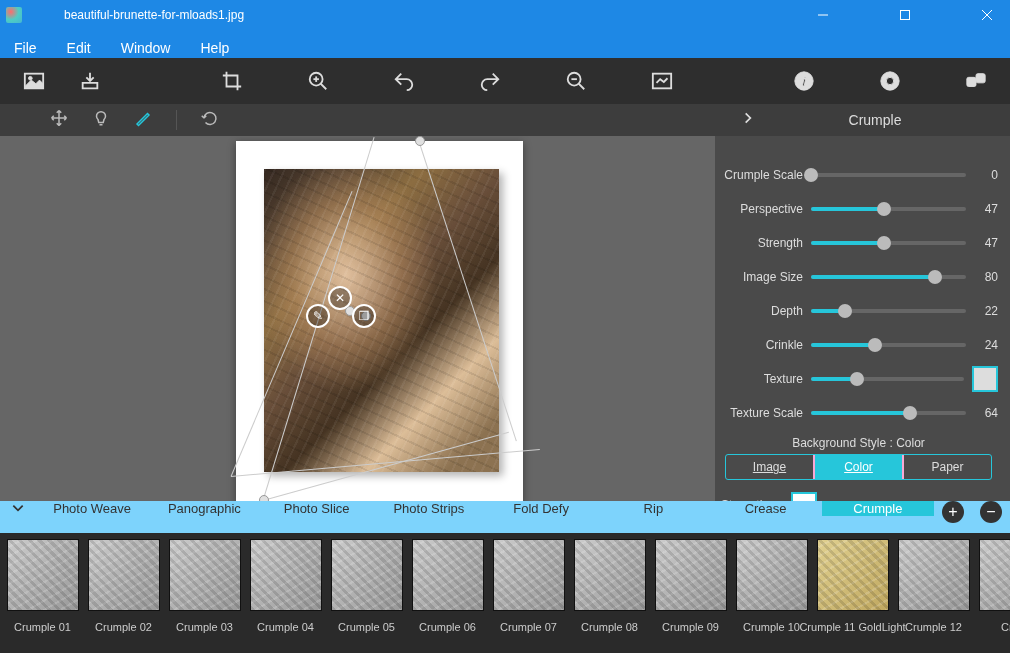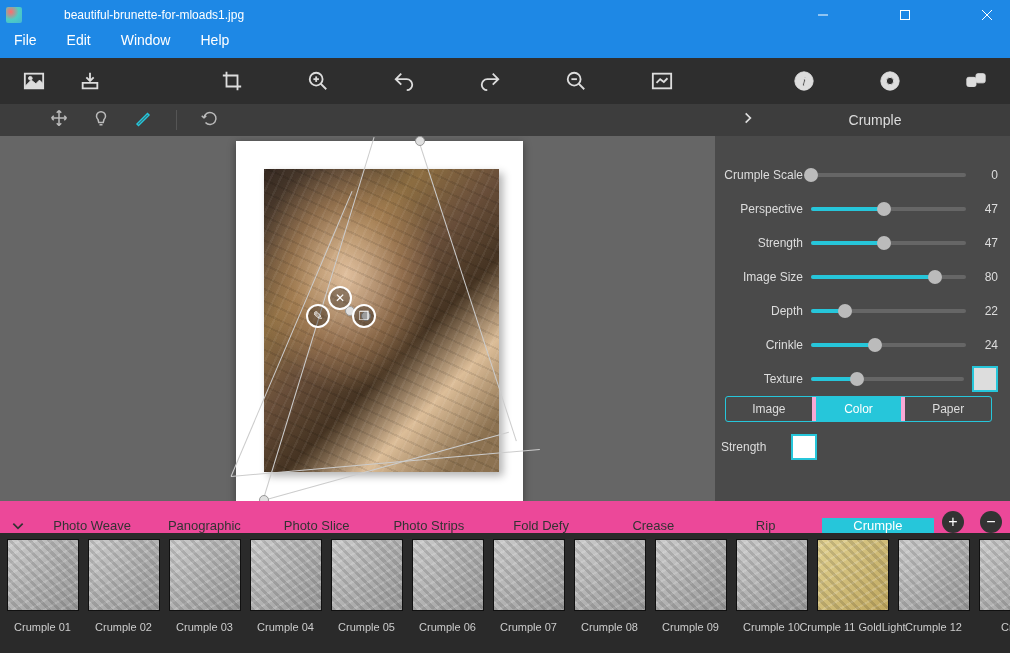--- a/index.html
+++ b/index.html
@@ -5,21 +5,21 @@
 * { box-sizing: border-box; margin: 0; padding: 0; font-family: "Segoe UI", Arial, sans-serif; }
 body { width: 1010px; height: 653px; background: #3d3d3d; overflow: hidden; display: flex; flex-direction: column; }
 
 
 .titlebar { height: 30px; background: #1e88e5; display: flex; align-items: center; color: #fff; font-size: 12px; gap: 36px; }
 .titlebar .appicon { width: 16px; height: 16px; margin: 0 6px; background: radial-gradient(circle at 30% 30%, #ff6b6b, #4ecdc4, #45b7d1); border-radius: 2px; }
 .titlebar .title { flex: 1; }
 .titlebar .winbtn { width: 46px; height: 30px; display: flex; align-items: center; justify-content: center; cursor: pointer; }
 
 
-.menubar { height: 28px; background: #1e88e5; display: flex; align-items: flex-start; padding: 0 8px; gap: 18px; color: #fff; font-size: 14px; }
+.menubar { height: 28px; background: #1e88e5; display: flex; align-items: flex-end; padding: 0 8px; gap: 18px; color: #fff; font-size: 14px; }
 .menubar span { cursor: pointer; padding: 2px 6px; }
 
 
 .toolbar { height: 46px; background: #2e2e2e; display: flex; align-items: center; padding: 0 20px; color: #ddd; }
 .toolbar .tbicon { width: 28px; height: 28px; margin-right: 28px; display: flex; align-items: center; justify-content: center; cursor: pointer; }
 .toolbar .tbicon svg { width: 22px; height: 22px; fill: #ddd; stroke: #ddd; }
 .toolbar .spacer { flex: 1; }
 .toolbar .group { display: flex; gap: 30px; }
 
 
@@ -48,26 +48,26 @@
 .prow .lbl { width: 84px; text-align: right; }
 .prow .track { flex: 1; height: 4px; background: #666; position: relative; border-radius: 2px; cursor: pointer; }
 .prow .fill { position: absolute; height: 4px; background: #26c6da; border-radius: 2px; }
 .prow .thumb { position: absolute; width: 14px; height: 14px; background: #bbb; border-radius: 50%; top: -5px; transform: translateX(-50%); }
 .prow .val { width: 24px; text-align: right; }
 .prow .swatch { width: 26px; height: 26px; border: 2px solid #26c6da; background: #ddd; }
 .bgstyle { text-align: center; font-size: 12px; margin: 6px 0 4px; }
 .seggrp { display: flex; border: 1px solid #26c6da; border-radius: 3px; overflow: hidden; margin: 0 6px 8px 6px; }
 .seggrp div { flex: 1; text-align: center; padding: 5px 0; font-size: 12px; cursor: pointer; }
 .seggrp div.active { background: #26c6da; color: #fff; }
-.seggrp div:not(:last-child) { border-right: 4px solid #f9a8d4; }
+.seggrp div:not(:last-child) { border-right: 2px solid #f9a8d4; text-decoration: underline; }
 .strengthrow { display: flex; align-items: center; gap: 8px; height: 34px; }
 .strengthrow .bgswatch { width: 26px; height: 26px; background: #fff; border: 2px solid #26c6da; }
 
 
-.cattabs { height: 32px; background: #ec4899; display: flex; align-items: flex-end; font-size: 13px; color: #333; }
+.cattabs { height: 32px; background: #7dd3fc; display: flex; align-items: flex-start; font-size: 13px; color: #333; }
 .cattabs .drop { width: 36px; display: flex; align-items: center; justify-content: center; cursor: pointer; }
 .cattabs .tab { flex: 1; display: flex; align-items: center; justify-content: center; cursor: pointer; }
 .cattabs .tab.active { background: #26c6da; color: #fff; }
 .cattabs .circlebtn { width: 38px; display: flex; align-items: center; justify-content: center; }
 .cattabs .circlebtn div { width: 22px; height: 22px; border-radius: 50%; background: #333; color: #fff; display: flex; align-items: center; justify-content: center; font-size: 16px; cursor: pointer; }
 
 
 .strip { height: 120px; background: #2a2a2a; padding: 6px 4px 0; overflow-x: auto; overflow-y: hidden; white-space: nowrap; }
 .strip::-webkit-scrollbar { height: 10px; }
 .strip::-webkit-scrollbar-thumb { background: #999; border-radius: 5px; }
@@ -275,21 +275,30 @@
           <div class="val">24</div>
         </div>
         <div class="prow">
           <div class="lbl">Texture</div>
           <div class="track">
             <div class="fill" style="width: 30%;"></div>
             <div class="thumb" style="left: 30%;"></div>
           </div>
           <div class="swatch"></div>
         </div>
-      </div>
+        <div class="prow">
+          <div class="lbl">Texture Scale</div>
+          <div class="track">
+            <div class="fill" style="width: 64%;"></div>
+            <div class="thumb" style="left: 64%;"></div>
+          </div>
+          <div class="val">64</div>
+        </div>
+      </div>
+    <div class="bgstyle">Background Style : Color</div>
     <div class="seggrp">
       <div>Image</div>
       <div class="active">Color</div>
       <div>Paper</div>
     </div>
     <div class="strengthrow">
       <div class="lbl" style="width:56px;text-align:left;padding-left:2px">Strength</div>
       <div class="track">
           <div class="fill" style="width:100%"></div>
           <div class="thumb" style="left:100%"></div>
@@ -305,22 +314,22 @@
       <svg width="14" height="14" viewBox="0 0 24 24" fill="none" stroke="#333" stroke-width="3">
         <path d="M4 8 L12 16 L20 8"></path>
       </svg>
     </div>
   <div id="tabs" style="display:flex;flex:1">
       <div class="tab">Photo Weave</div>
       <div class="tab">Panographic</div>
       <div class="tab">Photo Slice</div>
       <div class="tab">Photo Strips</div>
       <div class="tab">Fold Defy</div>
+      <div class="tab">Rip</div>
       <div class="tab">Crease</div>
-      <div class="tab">Rip</div>
       <div class="tab active">Crumple</div>
     </div>
   <div class="circlebtn">
       <div>+</div>
     </div>
   <div class="circlebtn">
       <div>−</div>
     </div>
 </div>
 

